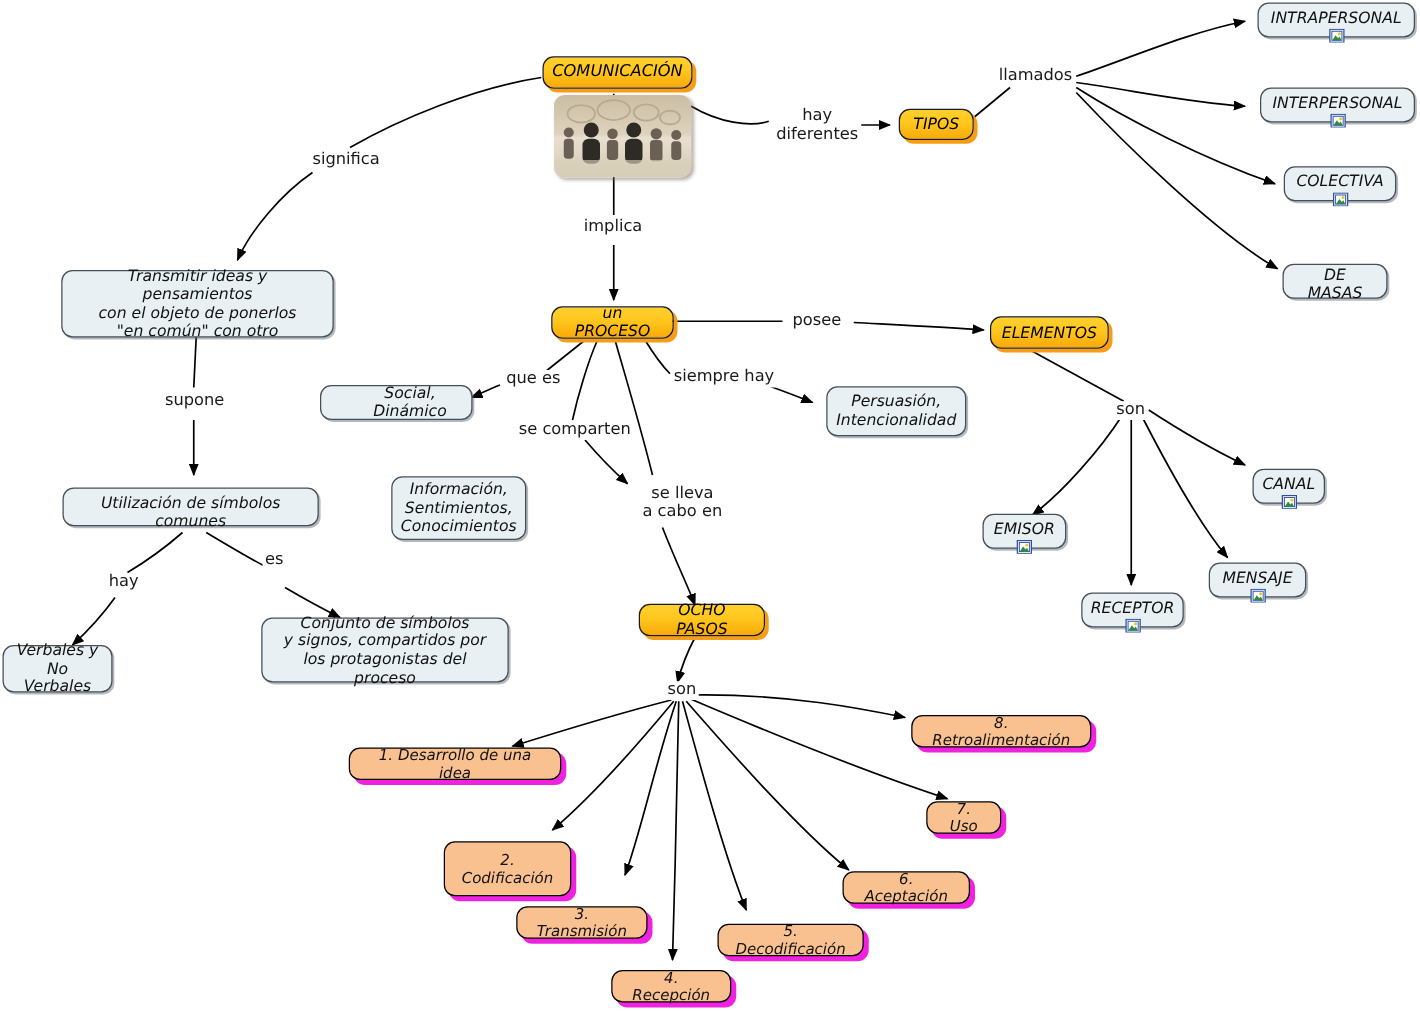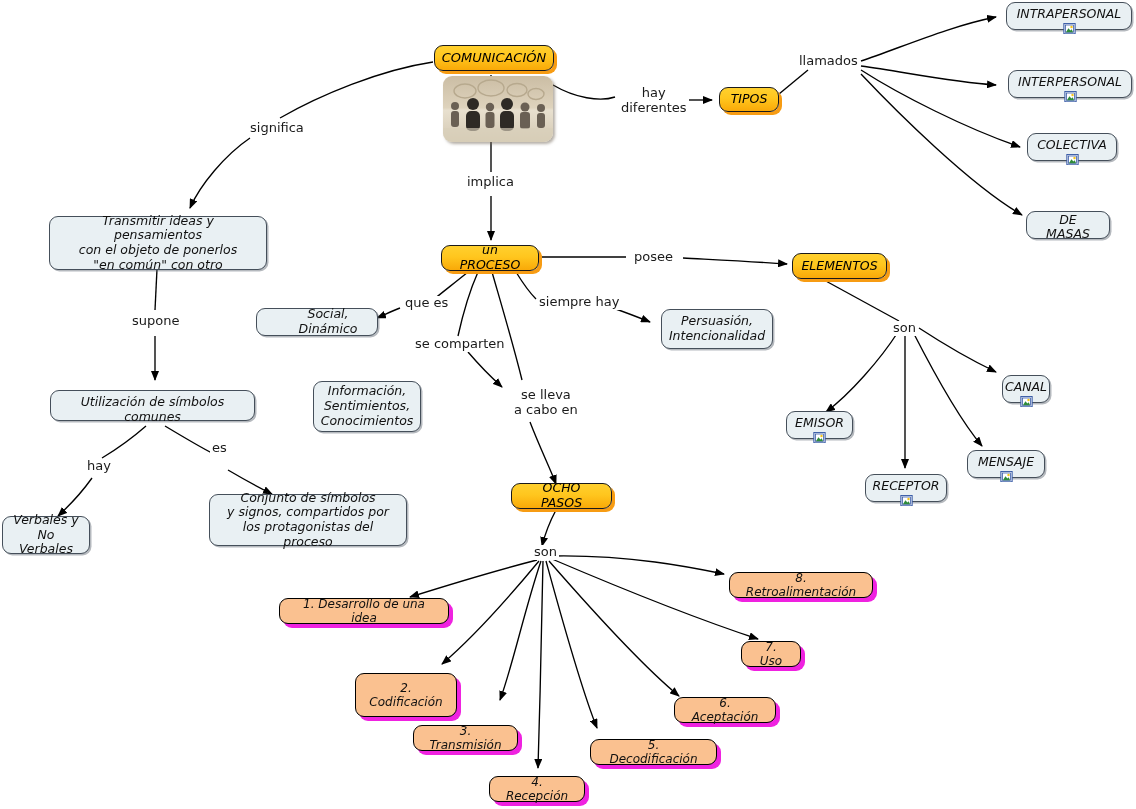--- a/index.html
+++ b/index.html
@@ -337,21 +337,21 @@
   <div class="node plain" style="left:967px; top:450px; width:78px; height:28px;">
     <span>MENSAJE</span>
     <svg class="picicon" viewBox="0 0 15 14">
       <rect x="0.5" y="0.5" width="14" height="13" fill="#e9eef7" stroke="#2b4fa0" stroke-width="1.2"></rect>
       <rect x="2.5" y="2.5" width="10" height="9" fill="#ffffff" stroke="#2b4fa0" stroke-width="0.9"></rect>
       <circle cx="10" cy="5" r="1.5" fill="#f5c518"></circle>
       <path d="M3 11.5 L6.2 6.5 L8.6 9.4 L10.2 7.8 L12 11.5 z" fill="#2e8b3a"></path>
     </svg>
   </div>
 
-  <div class="node plain" style="left:1002px; top:375px; width:48px; height:28px;">
+  <div class="node plain" style="left:1002px; top:375px; width:58px; height:28px;">
     <span>CANAL</span>
     <svg class="picicon" viewBox="0 0 15 14">
       <rect x="0.5" y="0.5" width="14" height="13" fill="#e9eef7" stroke="#2b4fa0" stroke-width="1.2"></rect>
       <rect x="2.5" y="2.5" width="10" height="9" fill="#ffffff" stroke="#2b4fa0" stroke-width="0.9"></rect>
       <circle cx="10" cy="5" r="1.5" fill="#f5c518"></circle>
       <path d="M3 11.5 L6.2 6.5 L8.6 9.4 L10.2 7.8 L12 11.5 z" fill="#2e8b3a"></path>
     </svg>
   </div>
 
   <div class="node step" style="left:279px; top:598px; width:170px; height:26px;">
@@ -359,21 +359,21 @@
   </div>
   <div class="node step" style="left:355px; top:673px; width:102px; height:44px;">
     <span>2. Codificación</span>
   </div>
   <div class="node step" style="left:413px; top:725px; width:105px; height:26px;">
     <span>3. Transmisión</span>
   </div>
   <div class="node step" style="left:489px; top:776px; width:96px; height:26px;">
     <span>4. Recepción</span>
   </div>
-  <div class="node step" style="left:574px; top:739px; width:127px; height:26px;margin-left:16px;">
+  <div class="node step" style="left:574px; top:739px; width:117px; height:26px;">
     <span>5. Decodificación</span>
   </div>
   <div class="node step" style="left:674px; top:697px; width:102px; height:26px;">
     <span>6. Aceptación</span>
   </div>
   <div class="node step" style="left:741px; top:641px; width:60px; height:26px;">
     <span>7. Uso</span>
   </div>
   <div class="node step" style="left:729px; top:572px; width:144px; height:26px;">
     <span>8. Retroalimentación</span>

